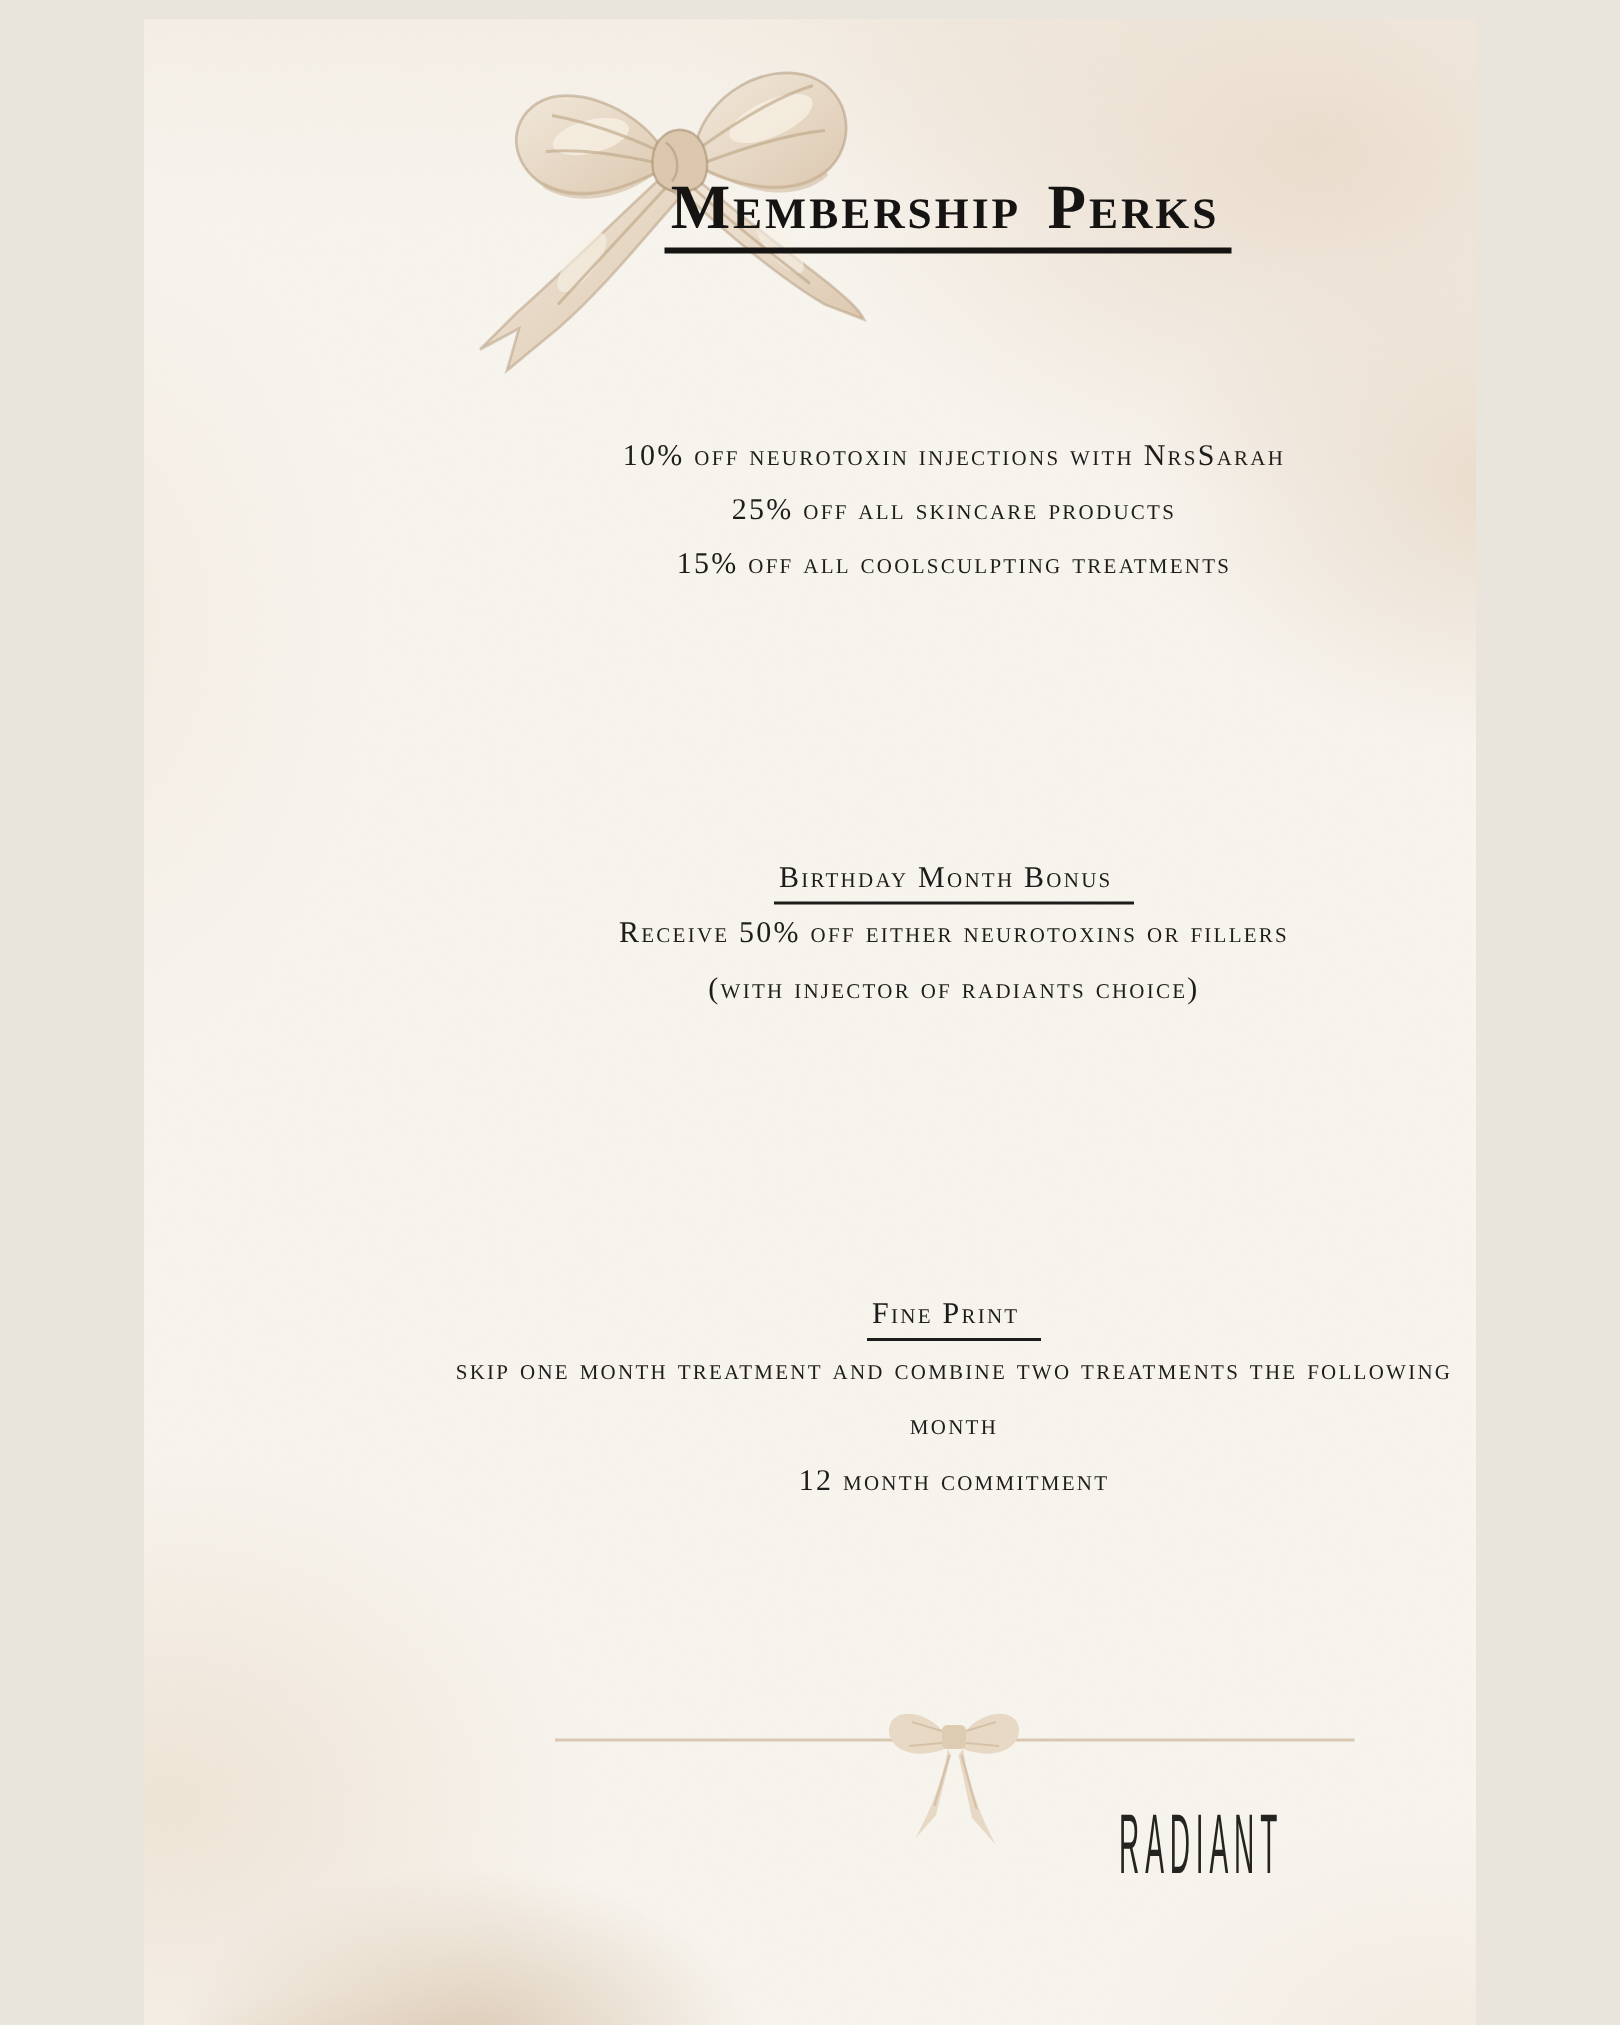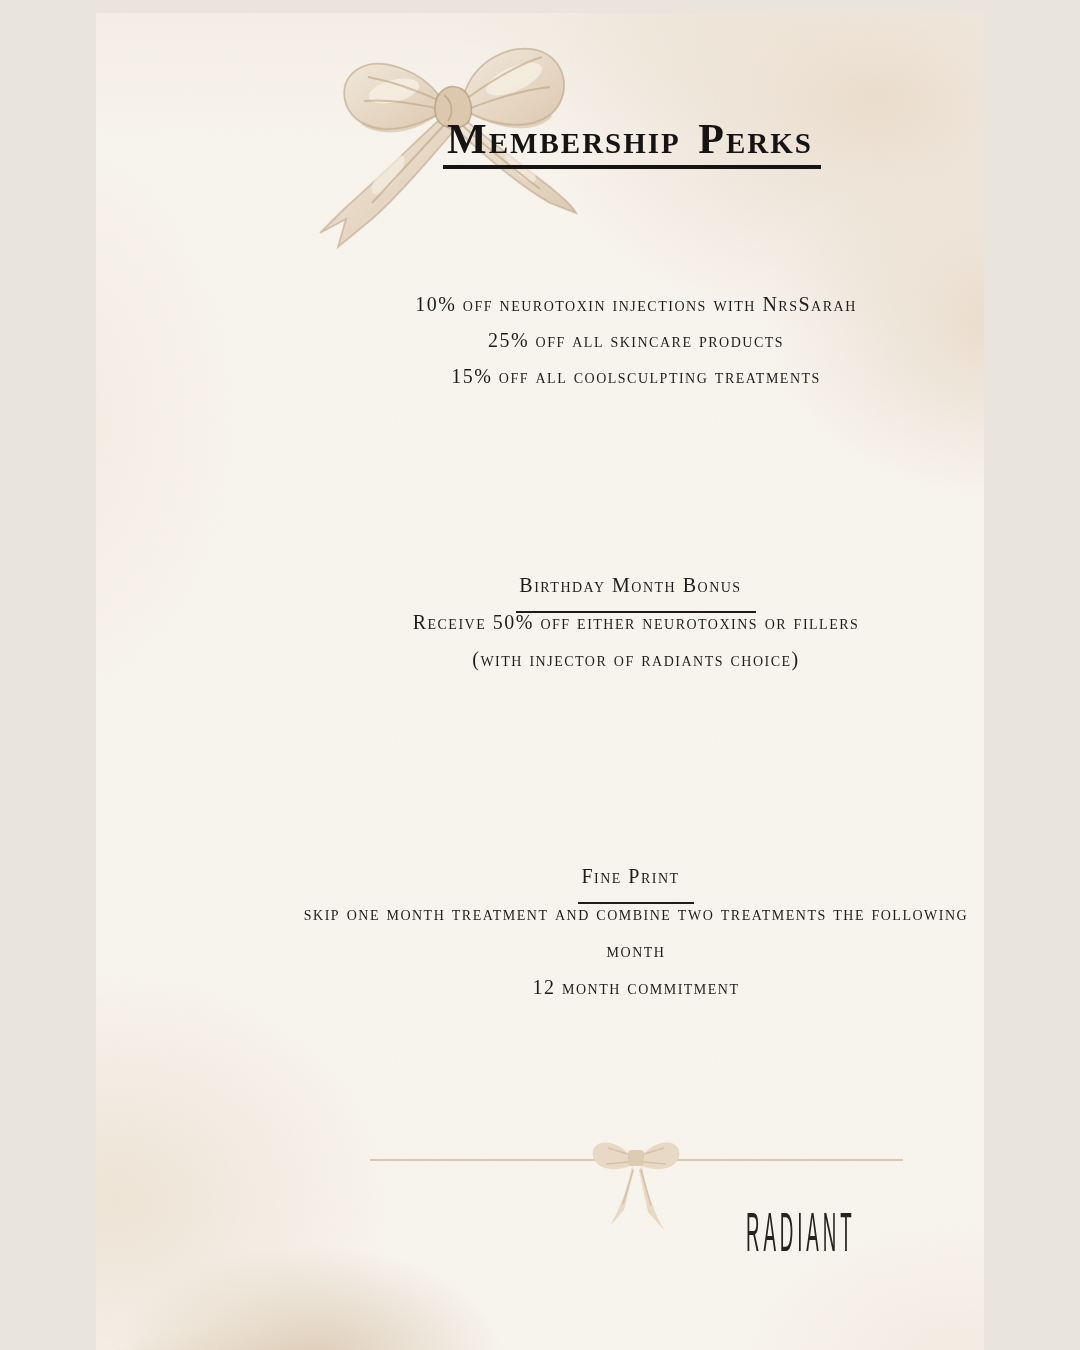--- a/index.html
+++ b/index.html
@@ -43,21 +43,21 @@
   section p, section h2 { margin:0; font-weight:400; }
 
   .body-line {
     font-size:20px; line-height:37px; letter-spacing:1.5px;
     white-space:nowrap; font-variant:small-caps; color:#1c1a18;
   }
   .perks { top:273px; }
   .perks .body-line { line-height:36px; }
   .birthday { top:554px; }
   .fineprint { top:845px; }
-  .heading-u { border-bottom:2px solid #1c1a18; padding:0 14px 15px 3px; }
+  .heading-u { border-bottom:2px solid #1c1a18; padding:0 14px 5px 3px; }
 
   .divider-line {
     position:absolute; z-index:1; top:1146px; left:274px;
     width:533px; height:2px; background:#d9c7b0;
   }
 
   .brand {
     position:absolute; z-index:3; left:650px; top:1186px;
     font-family:"Liberation Sans", sans-serif;
     font-size:24px; letter-spacing:5px; color:#23211e;

